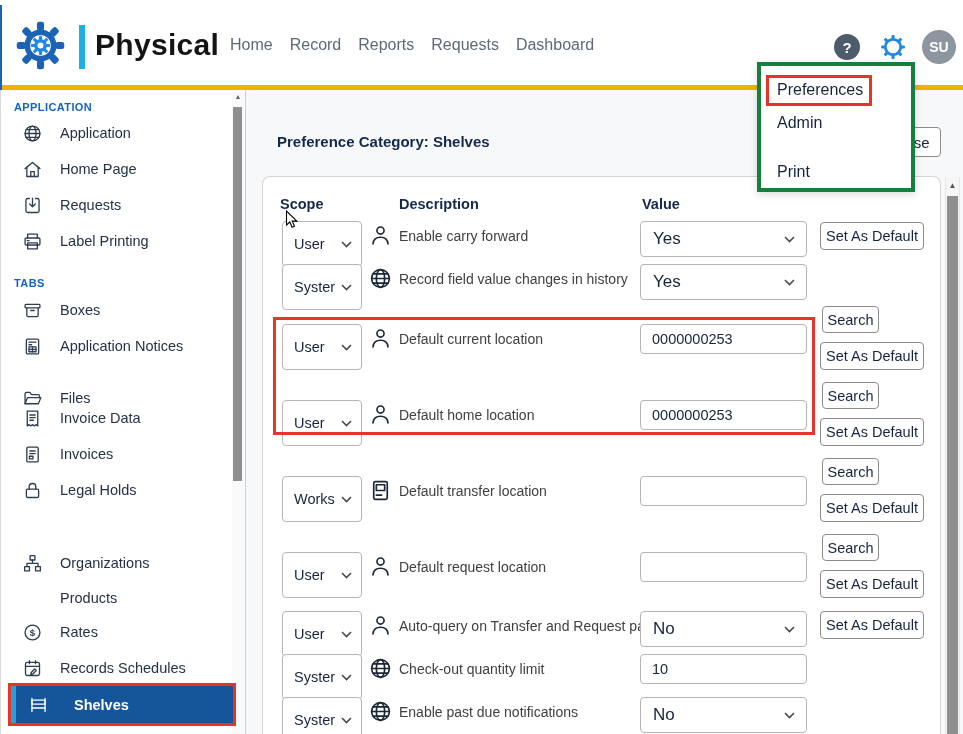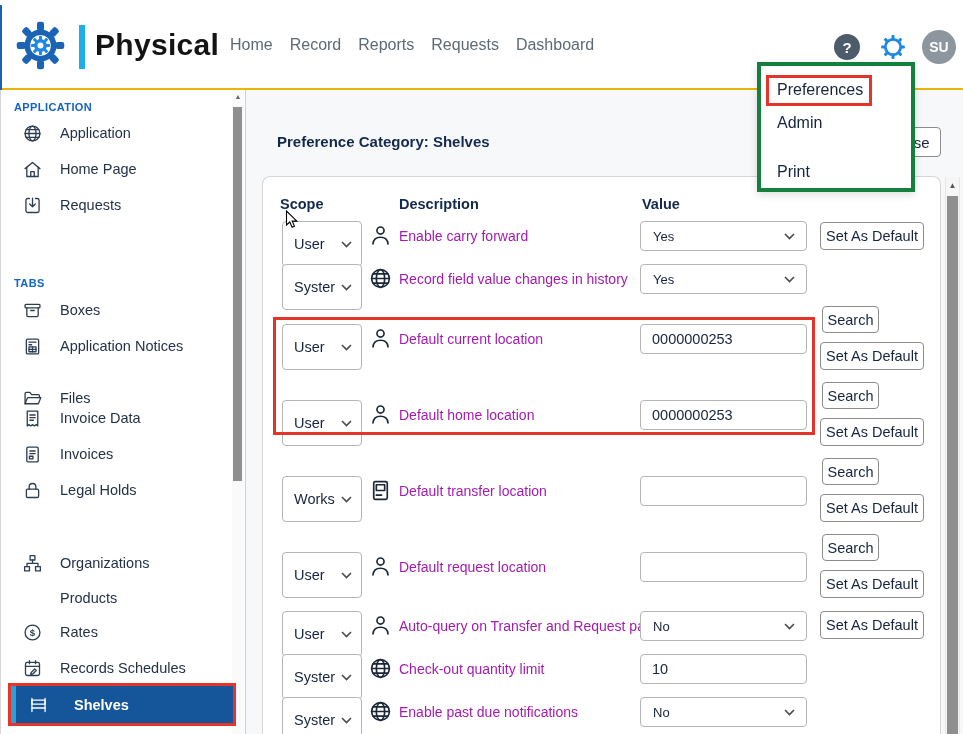--- a/index.html
+++ b/index.html
@@ -2,21 +2,21 @@
 <html><head>
 <meta charset="utf-8">
 <style>
   *{margin:0;padding:0;box-sizing:border-box}
   html,body{width:963px;height:734px;overflow:hidden;background:#fff;
     font-family:"Liberation Sans",sans-serif;}
   .screen{position:relative;width:963px;height:734px;background:#f7f8fa;overflow:hidden}
 
   
   .topbar{position:absolute;left:0;top:0;width:963px;height:90px;background:#fff;
-    border-bottom:2px solid #eab308;z-index:10}
+    border-bottom:5px solid #eab308;z-index:10}
   .win-edge{position:absolute;left:0;top:5px;width:2px;height:85px;background:#1b63ad}
   .logo{position:absolute;left:14px;top:19px;width:53px;height:53px}
   .brand-bar{position:absolute;left:79px;top:25px;width:6px;height:44px;background:#1caee8}
   .brand{position:absolute;left:95px;top:28px;font-size:30px;font-weight:bold;color:#141414;letter-spacing:.3px}
   .nav{position:absolute;left:230px;top:0;height:90px;display:flex;align-items:center;gap:17px}
   .nav span{font-size:16px;color:#5d6975;cursor:default}
   .help-btn{position:absolute;left:834px;top:34px;width:26px;height:26px;border-radius:50%;
     background:#4d5c6b;color:#fff;font-weight:bold;font-size:15px;
     display:flex;align-items:center;justify-content:center}
   .gear-btn{position:absolute;left:879px;top:33px;width:28px;height:28px}
@@ -63,24 +63,24 @@
   .card{position:absolute;left:262px;top:176px;width:679px;height:558px;background:#fff;
     border:1px solid #d6d6d6;border-bottom:none;border-radius:8px 8px 0 0;z-index:6}
   .col-h{position:absolute;top:19px;font-size:14.5px;font-weight:bold;color:#13294b}
   .prow{position:absolute;left:0;width:679px;height:30px}
   .sel{position:absolute;left:19px;width:80px;height:46px;border:1px solid #b5b5b5;border-radius:4px;
     background:#fff;display:flex;align-items:center;justify-content:space-between;
     padding:0 9px 0 11px;font-size:14.5px;color:#16243d;overflow:hidden;white-space:nowrap}
   .row-icon{position:absolute;left:105px;top:2px;width:25px;height:25px}
   .row-icon path,.row-icon rect,.row-icon circle,.row-icon ellipse{
     fill:none;stroke:#1b2736;stroke-width:1.6;stroke-linecap:round;stroke-linejoin:round}
-  .desc{position:absolute;left:136px;top:7px;font-size:14px;color:#a21caf;white-space:nowrap}
-  .valsel{position:absolute;left:377px;width:167px;height:30px;border:1px solid #b5b5b5;border-radius:4px;
+  .desc{position:absolute;left:136px;top:7px;font-size:14px;color:#404040;white-space:nowrap}
+  .valsel{position:absolute;left:377px;width:167px;height:36px;border:1px solid #b5b5b5;border-radius:4px;
     background:#fff;display:flex;align-items:center;justify-content:space-between;
-    padding:0 11px 0 12px;font-size:13px;color:#16243d}
+    padding:0 11px 0 12px;font-size:17px;color:#16243d}
   .valin{position:absolute;left:377px;width:167px;height:30px;border:1px solid #b5b5b5;border-radius:4px;
     padding:0 11px;font-size:14.5px;color:#16243d;font-family:"Liberation Sans",sans-serif;background:#fff}
   .btn{position:absolute;background:#fff;border:1px solid #8c8c8c;border-radius:4px;
     font-size:14.5px;color:#16243d;display:flex;align-items:center;justify-content:center;white-space:nowrap}
   .btn.search{left:559px;width:57px;height:27px}
   .btn.sad{left:557px;width:104px;height:28px}
   .hl-rows{position:absolute;left:10px;top:140px;width:542px;height:118px;
     border:3px solid #e5352b;z-index:9;pointer-events:none}
 
   
@@ -176,20 +176,29 @@
         </svg>
       <span>Home Page</span>
     </div>
     <div class="side-item" style="top:97px">
       <svg class="icon-stroke" viewBox="0 0 24 24">
         <path d="M8.5 4H6.5a2 2 0 0 0-2 2v12a2 2 0 0 0 2 2h11a2 2 0 0 0 2-2V6a2 2 0 0 0-2-2h-2"></path>
         <path d="M12 3.5V13M8.8 10.2L12 13.4l3.2-3.2"></path>
         </svg>
       <span>Requests</span>
     </div>
+    <div class="side-item" style="top:133px">
+      <svg class="icon-stroke" viewBox="0 0 24 24">
+        <path d="M6.5 8V3.5h11V8"></path>
+          <rect x="3.5" y="8" width="17" height="8" rx="1.5"></rect>
+        <rect x="6.5" y="13.5" width="11" height="7"></rect>
+          <path d="M6 11h2"></path>
+        </svg>
+      <span>Label Printing</span>
+    </div>
 
     <div class="sec-title" style="top:187px">TABS</div>
 
     <div class="side-item" style="top:202px">
       <svg class="icon-stroke" viewBox="0 0 24 24">
         <rect x="3.5" y="5" width="17" height="4" rx="1"></rect>
         <path d="M5.5 9v8.5A1.5 1.5 0 0 0 7 19h10a1.5 1.5 0 0 0 1.5-1.5V9"></path>
           <path d="M10 12h4"></path>
         </svg>
       <span>Boxes</span>

